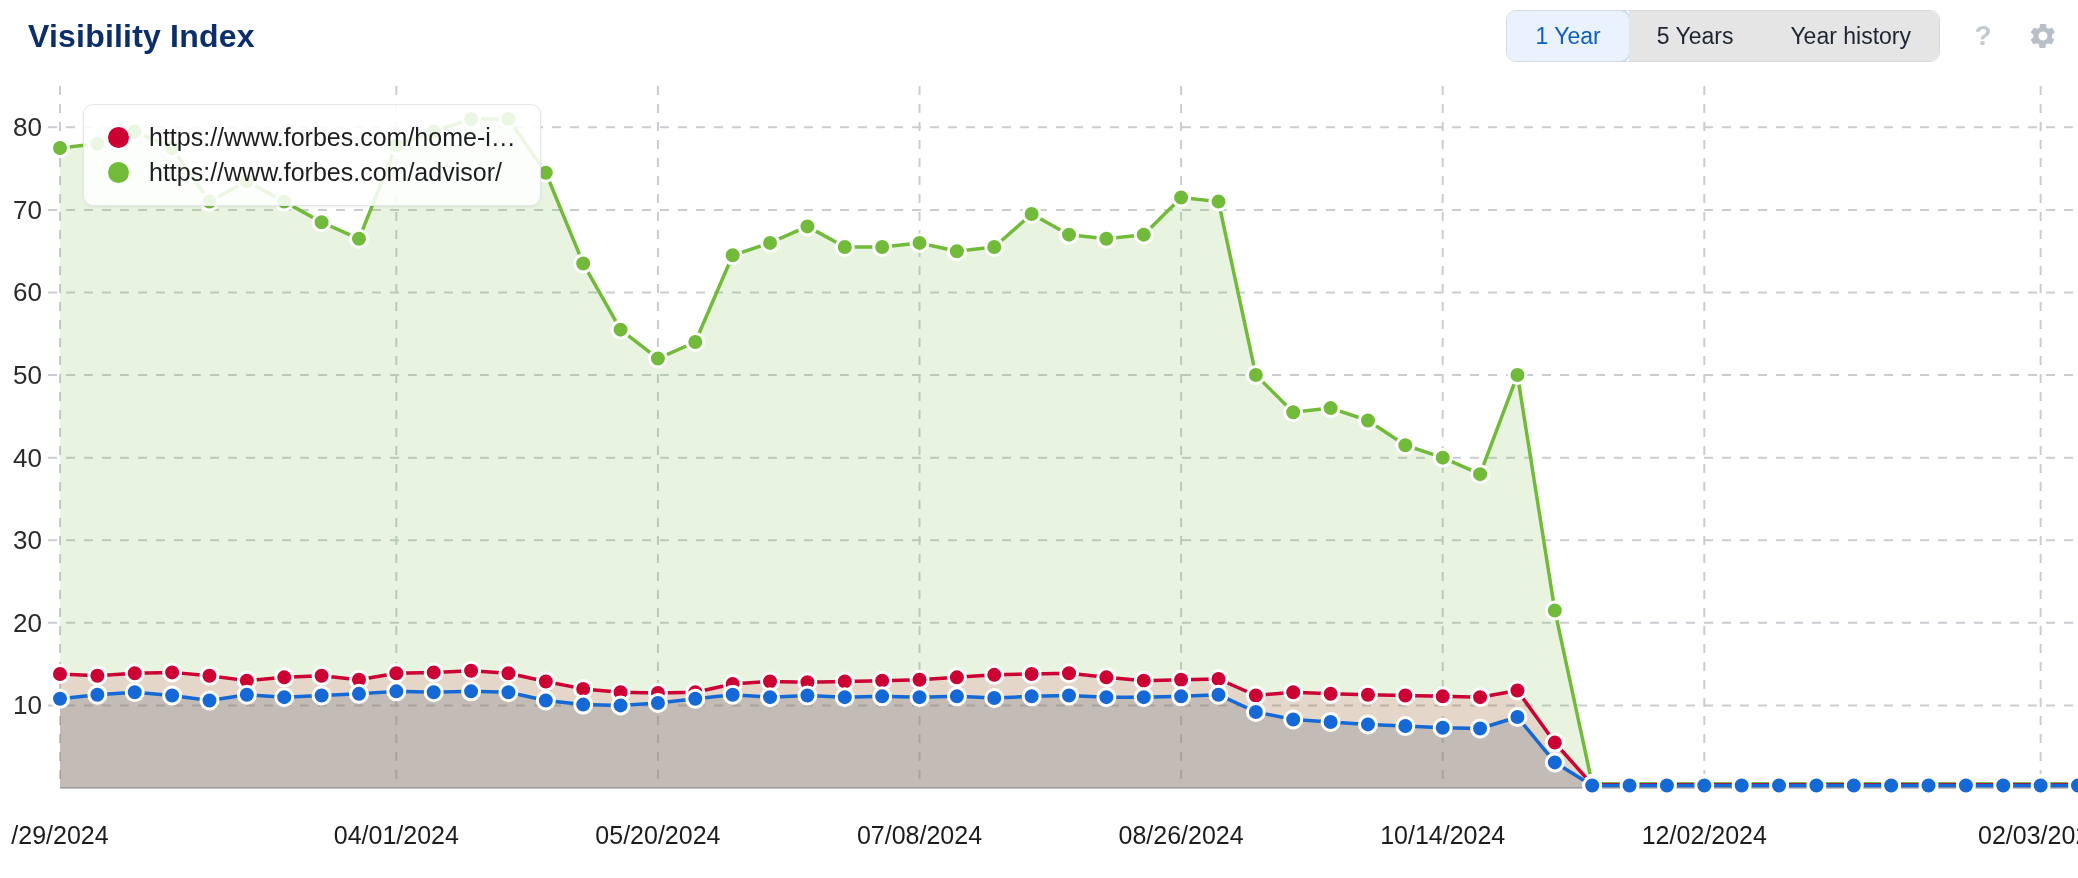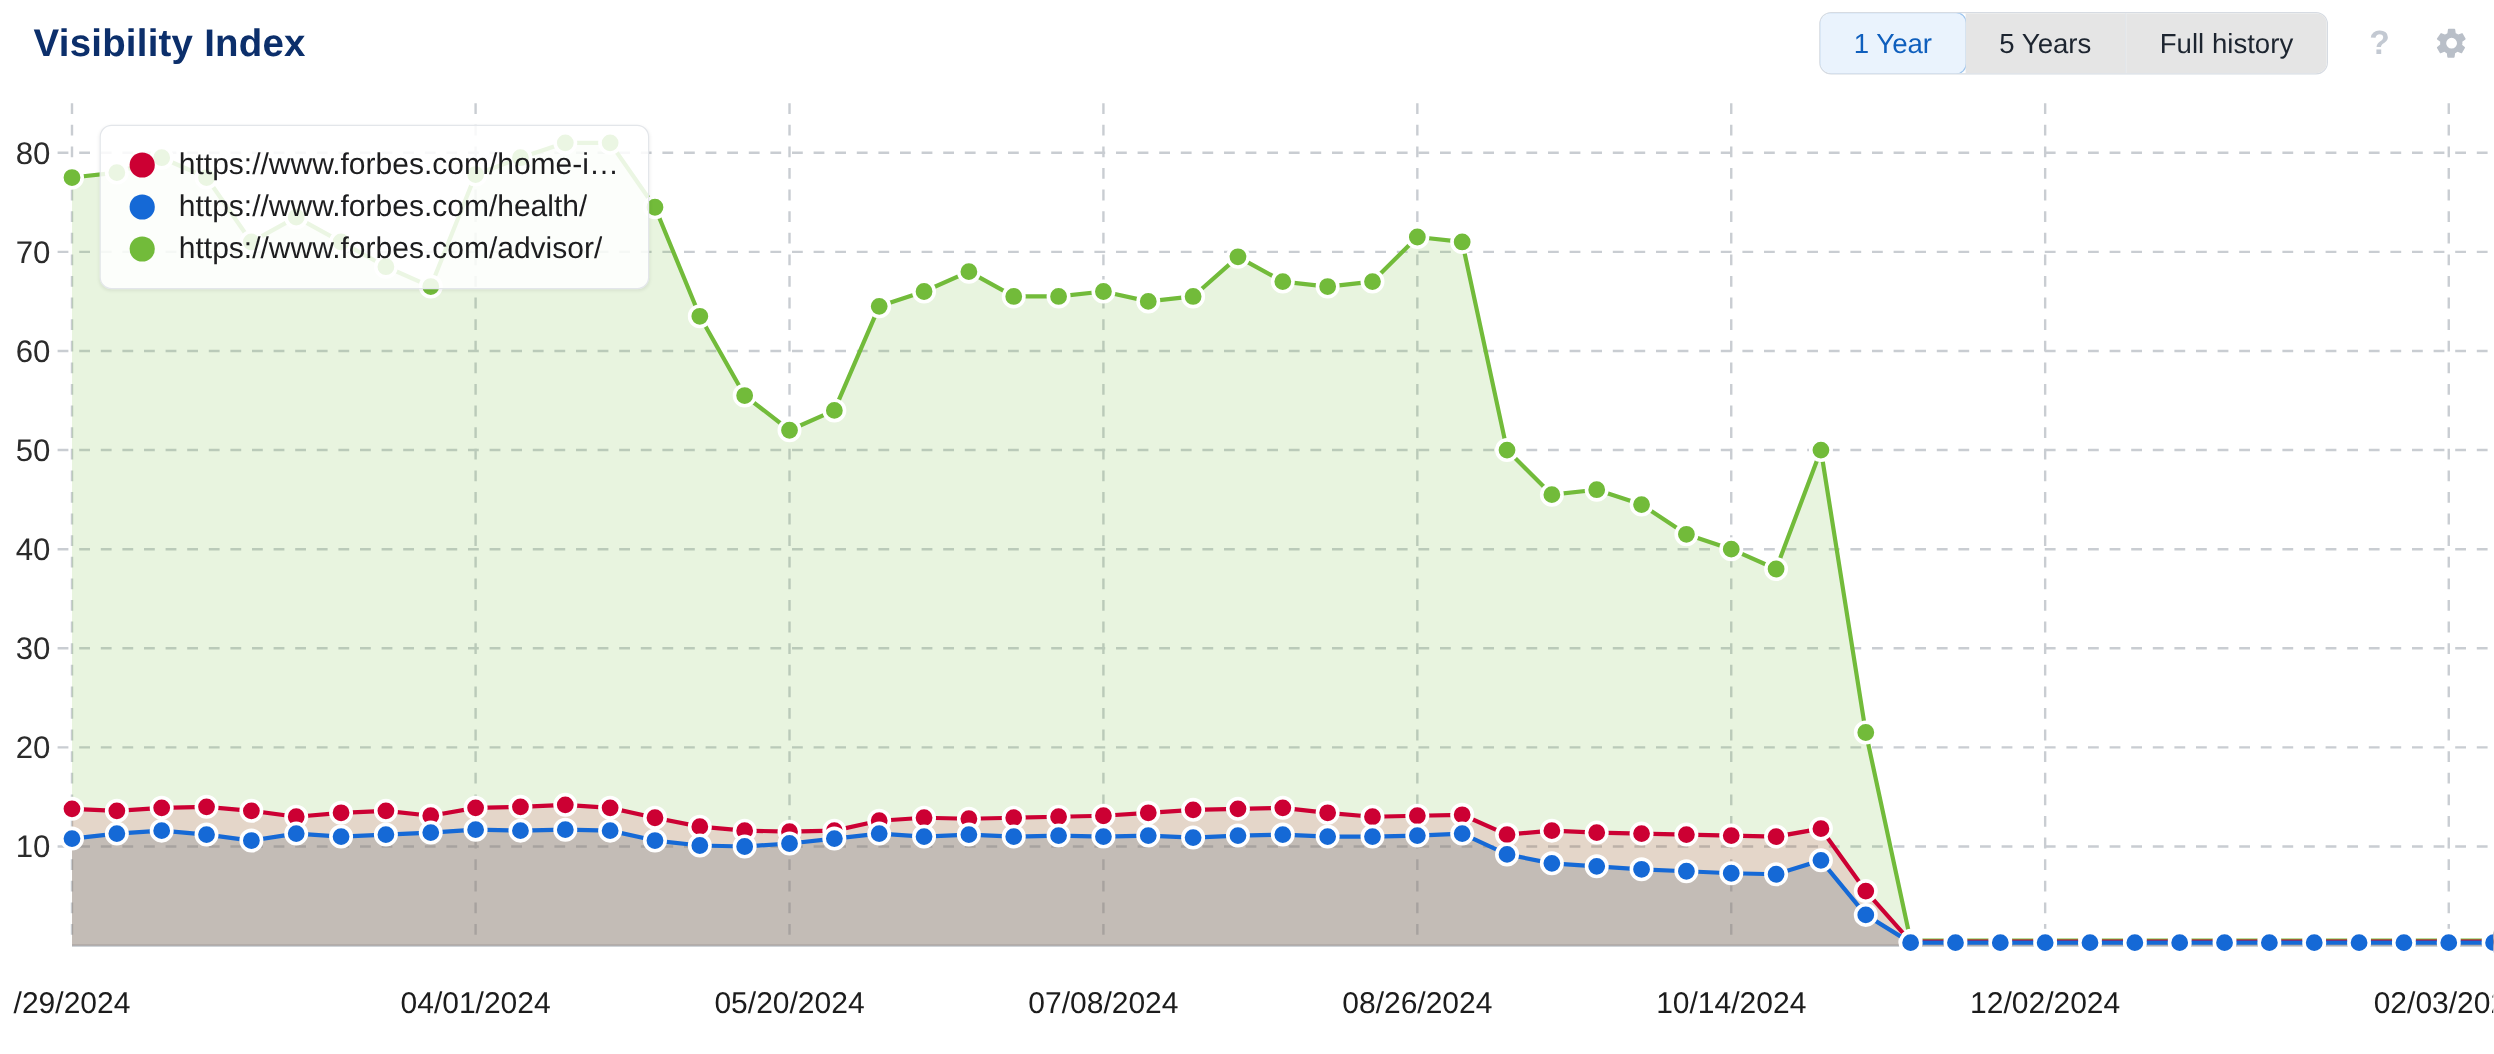--- a/index.html
+++ b/index.html
@@ -120,21 +120,21 @@
 
 <div class="card">
 
   <div class="header">
     <div class="title">Visibility Index</div>
 
     <div class="controls">
       <div class="seg">
         <button class="seg-btn active">1 Year</button>
         <button class="seg-btn">5 Years</button>
-        <button class="seg-btn">Full history</button>
+        <button class="seg-btn">Year history</button>
       </div>
 
       <div class="icon-btn">
         <span class="q-icon">?</span>
       </div>
 
       <div class="icon-btn">
         <svg width="30" height="30" viewBox="0 0 24 24" fill="#b9bfc8" aria-hidden="true">
           <path d="M19.14 12.94a7.4 7.4 0 0 0 .06-.94 7.4 7.4 0 0 0-.06-.94l2.03-1.58a.5.5 0 0 0 .12-.62l-1.92-3.32a.5.5 0 0 0-.6-.22l-2.39.96a7.1 7.1 0 0 0-1.62-.94l-.36-2.54a.5.5 0 0 0-.5-.42h-3.84a.5.5 0 0 0-.5.42l-.36 2.54c-.59.24-1.13.56-1.62.94l-2.39-.96a.5.5 0 0 0-.6.22L2.26 8.86a.5.5 0 0 0 .12.62l2.03 1.58a7.4 7.4 0 0 0 0 1.88l-2.03 1.58a.5.5 0 0 0-.12.62l1.92 3.32c.13.22.38.3.6.22l2.39-.96c.49.38 1.03.7 1.62.94l.36 2.54c.04.24.25.42.5.42h3.84c.25 0 .46-.18.5-.42l.36-2.54c.59-.24 1.13-.56 1.62-.94l2.39.96c.22.08.47 0 .6-.22l1.92-3.32a.5.5 0 0 0-.12-.62l-2.03-1.58zM12 15.6A3.6 3.6 0 1 1 15.6 12 3.6 3.6 0 0 1 12 15.6z"></path>
         </svg>
@@ -350,22 +350,18 @@
         <text x="2040.6296296296296" y="768" class="xlabel">02/03/2025</text>
       </svg>
   </div>
 
   <div class="legend">
     <div class="legend-row">
       <span class="legend-dot" id="ld0" style="background: rgb(204, 0, 51);"></span>
       <span class="legend-text">https://www.forbes.com/home-improve…</span>
     </div>
     <div class="legend-row">
-      <span class="legend-dot" id="ld1" style="background: rgb(21, 105, 214);"></span>
-      <span class="legend-text">https://www.forbes.com/health/</span>
-    </div>
-    <div class="legend-row">
       <span class="legend-dot" id="ld2" style="background: rgb(114, 187, 58);"></span>
       <span class="legend-text">https://www.forbes.com/advisor/</span>
     </div>
   </div>
 
 </div>
 
 </body></html>

